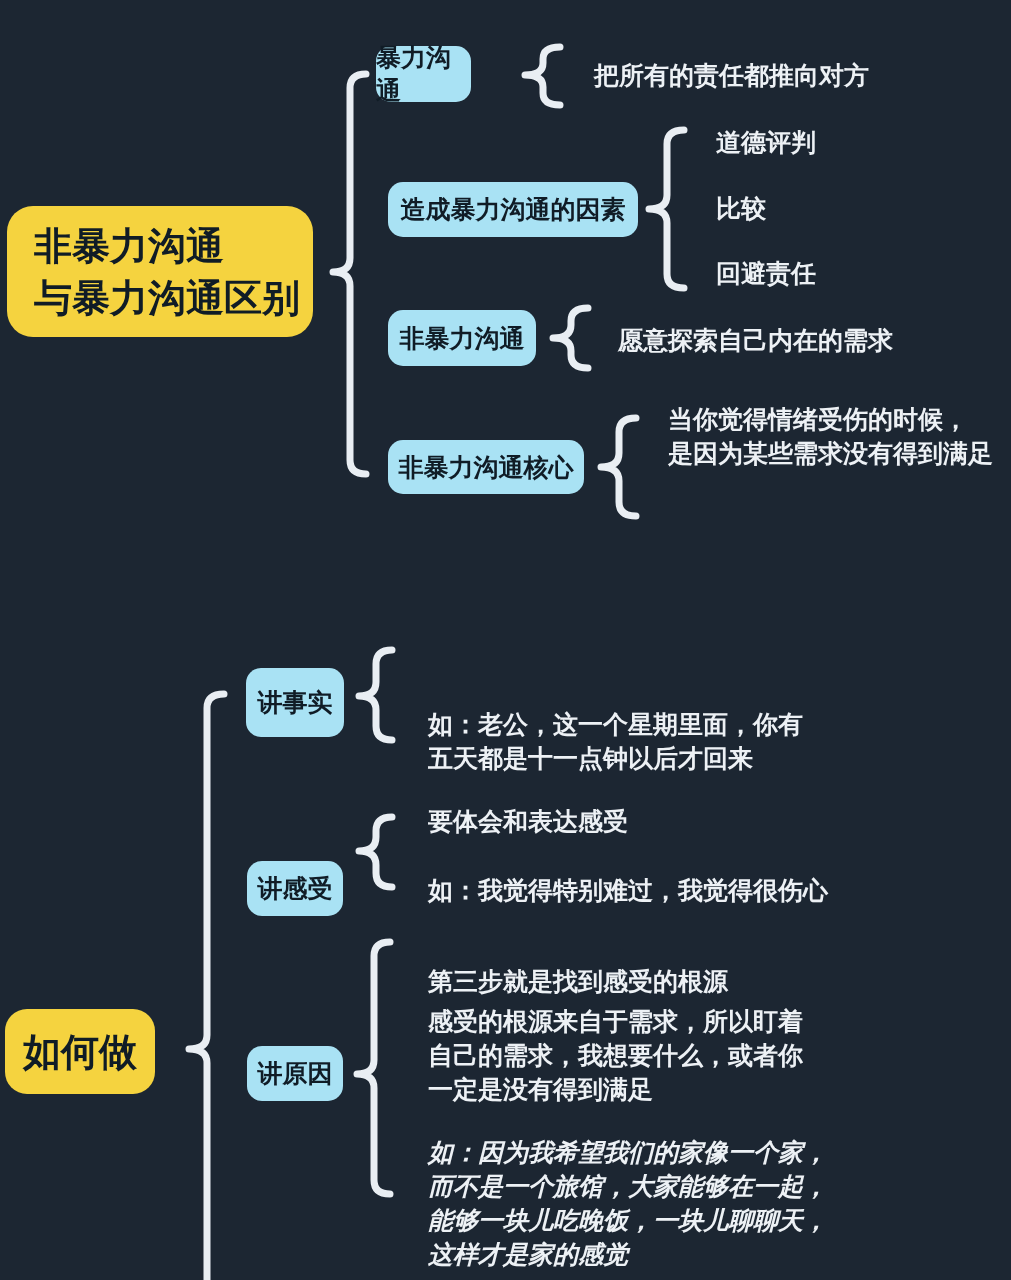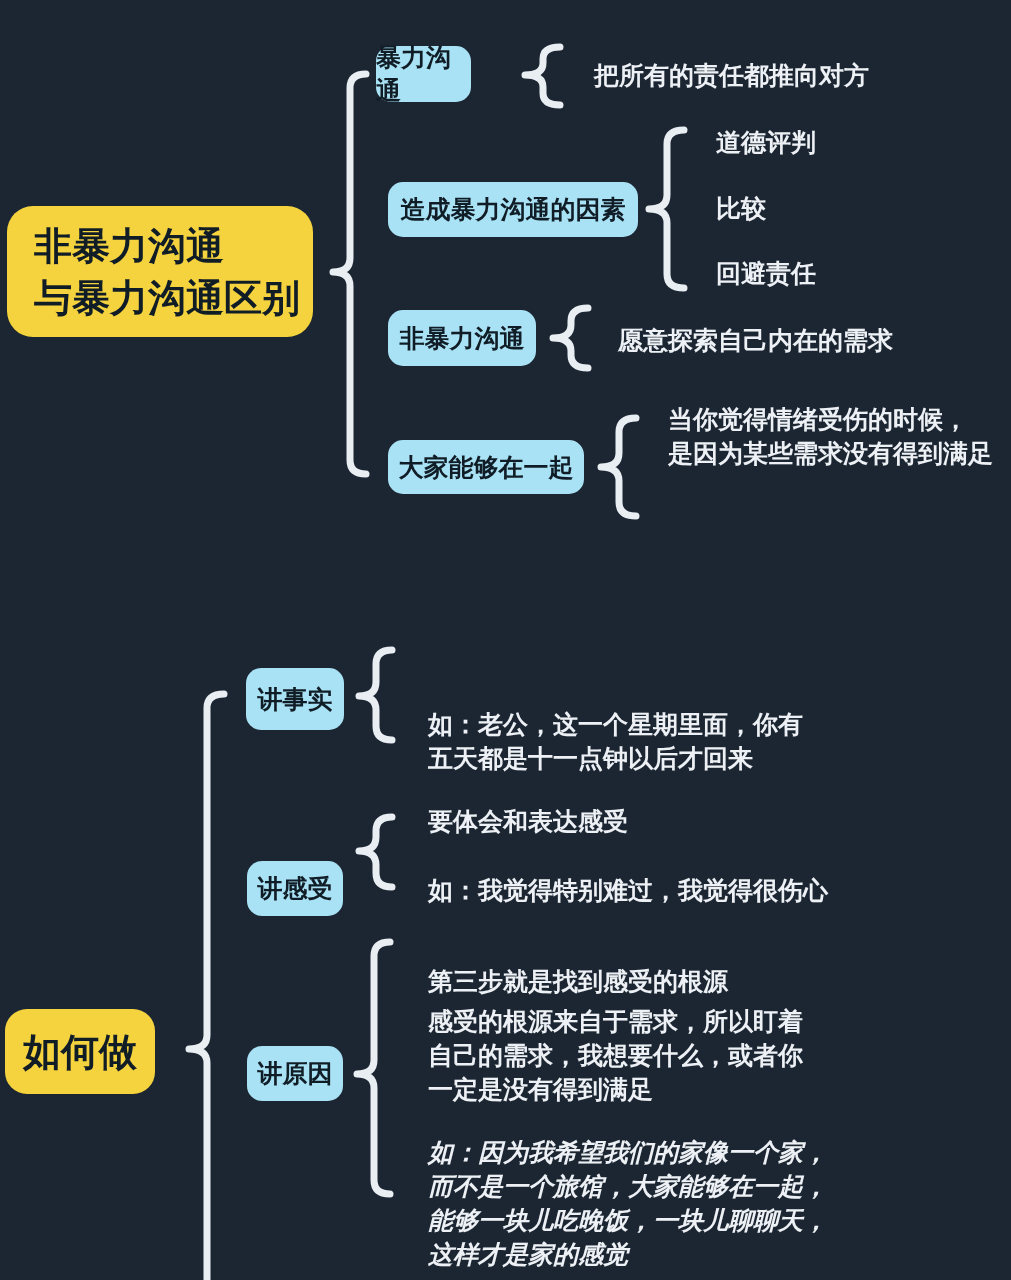--- a/index.html
+++ b/index.html
@@ -73,34 +73,34 @@
   <div class="leaf" style="left:716px;top:125px;">道德评判</div>
   <div class="leaf" style="left:716px;top:191px;">比较</div>
   <div class="leaf" style="left:716px;top:256px;">回避责任</div>
 
   <div class="node child" style="left:388px;top:310px;width:148px;height:56px;">非暴力沟通</div>
   <svg class="brace" style="left:550px;top:304px;" width="42" height="68">
       <path d="M 38 4 Q 21 4 21 17 L 21 21 Q 21 34 3 34 Q 21 34 21 47 L 21 51 Q 21 64 38 64" fill="none" stroke="var(--brace)" stroke-width="7" stroke-linecap="round" stroke-linejoin="round"></path>
     </svg>
   <div class="leaf" style="left:618px;top:323px;">愿意探索自己内在的需求</div>
 
-  <div class="node child" style="left:388px;top:440px;width:196px;height:54px;">大家能够在一起</div>
+  <div class="node child" style="left:388px;top:440px;width:196px;height:54px;">非暴力沟通核心</div>
   <svg class="brace" style="left:598px;top:414px;" width="42" height="106">
       <path d="M 38 4 Q 21 4 21 18 L 21 39 Q 21 53 3 53 Q 21 53 21 67 L 21 88 Q 21 102 38 102" fill="none" stroke="var(--brace)" stroke-width="7" stroke-linecap="round" stroke-linejoin="round"></path>
     </svg>
   <div class="leaf" style="left:668px;top:388px;margin-top:14px;">当你觉得情绪受伤的时候，
 是因为某些需求没有得到满足</div>
 
   <div class="node root root-2" style="left:5px;top:1009px;width:150px;height:85px;">如何做</div>
 
   <svg class="brace" style="left:186px;top:690px;" width="42" height="590">
       <path d="M 38 4 Q 21 4 21 18 L 21 345 Q 21 359 3 359 Q 21 359 21 373 L 21 590" fill="none" stroke="var(--brace)" stroke-width="7" stroke-linecap="round" stroke-linejoin="round"></path>
     </svg>
 
-  <div class="node child" style="left:246px;top:668px;width:98px;height:62px;">讲事实</div>
+  <div class="node child" style="left:246px;top:668px;width:98px;height:69px;">讲事实</div>
   <svg class="brace" style="left:356px;top:646px;" width="40" height="98">
       <path d="M 36 4 Q 20 4 20 18 L 20 36 Q 20 50 3 50 Q 20 50 20 64 L 20 80 Q 20 94 36 94" fill="none" stroke="var(--brace)" stroke-width="7" stroke-linecap="round" stroke-linejoin="round"></path>
     </svg>
   <div class="leaf" style="left:428px;top:707px;">如：老公，这一个星期里面，你有
 五天都是十一点钟以后才回来</div>
 
   <div class="node child" style="left:247px;top:861px;width:96px;height:55px;">讲感受</div>
   <svg class="brace" style="left:356px;top:813px;" width="40" height="78">
       <path d="M 36 4 Q 20 4 20 18 L 20 24 Q 20 38 3 38 Q 20 38 20 52 L 20 60 Q 20 74 36 74" fill="none" stroke="var(--brace)" stroke-width="7" stroke-linecap="round" stroke-linejoin="round"></path>
     </svg>

